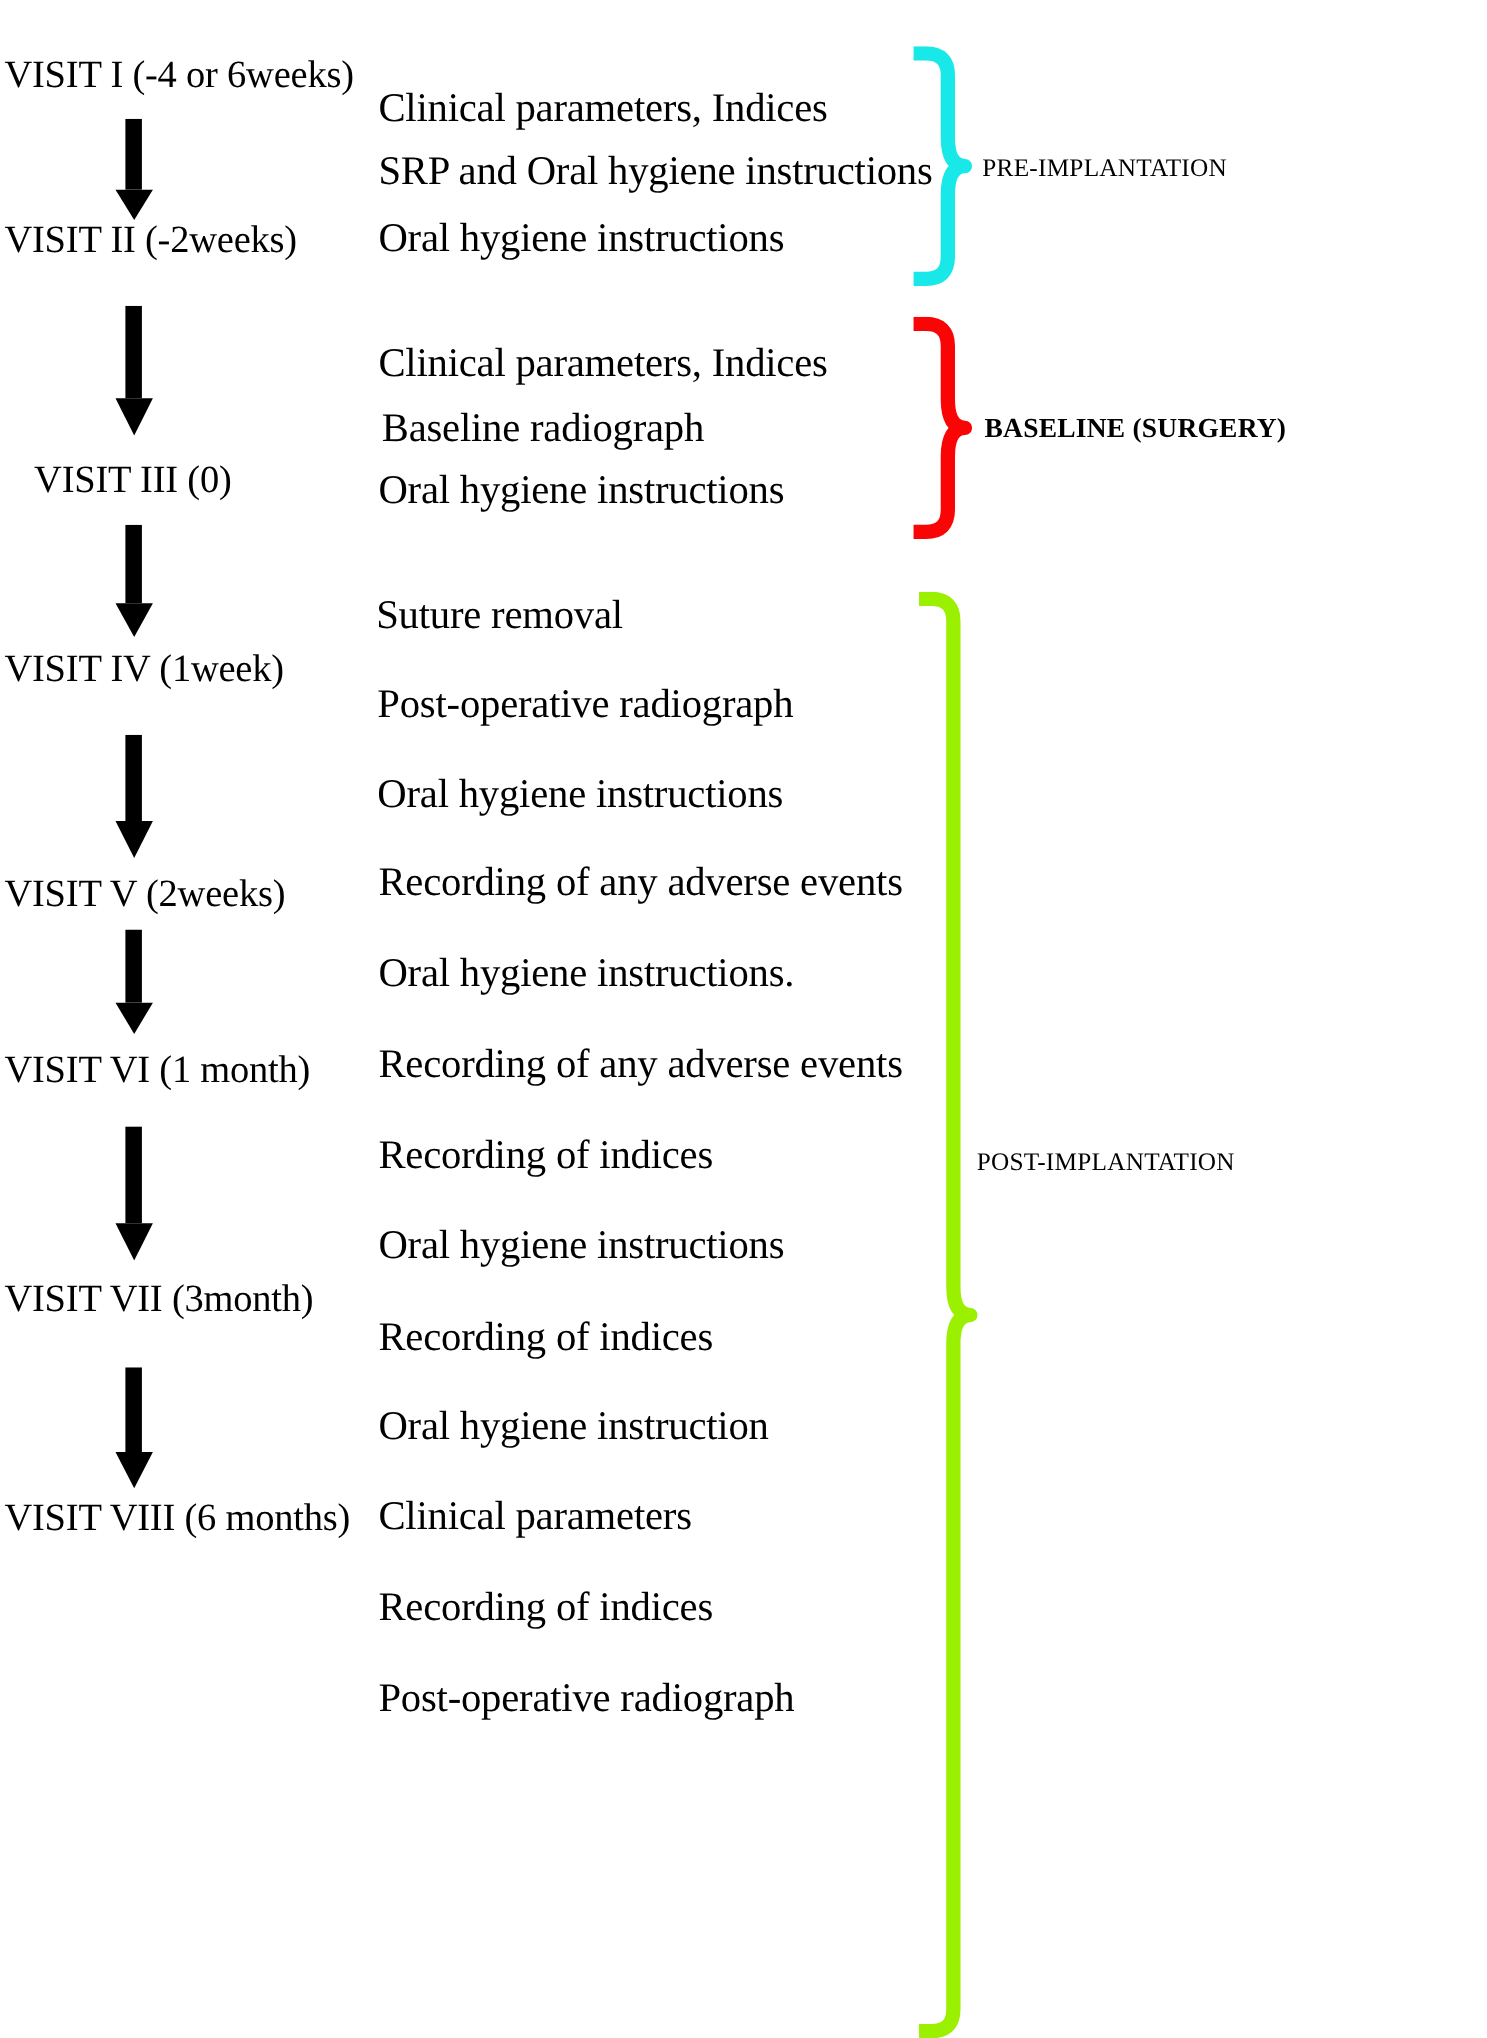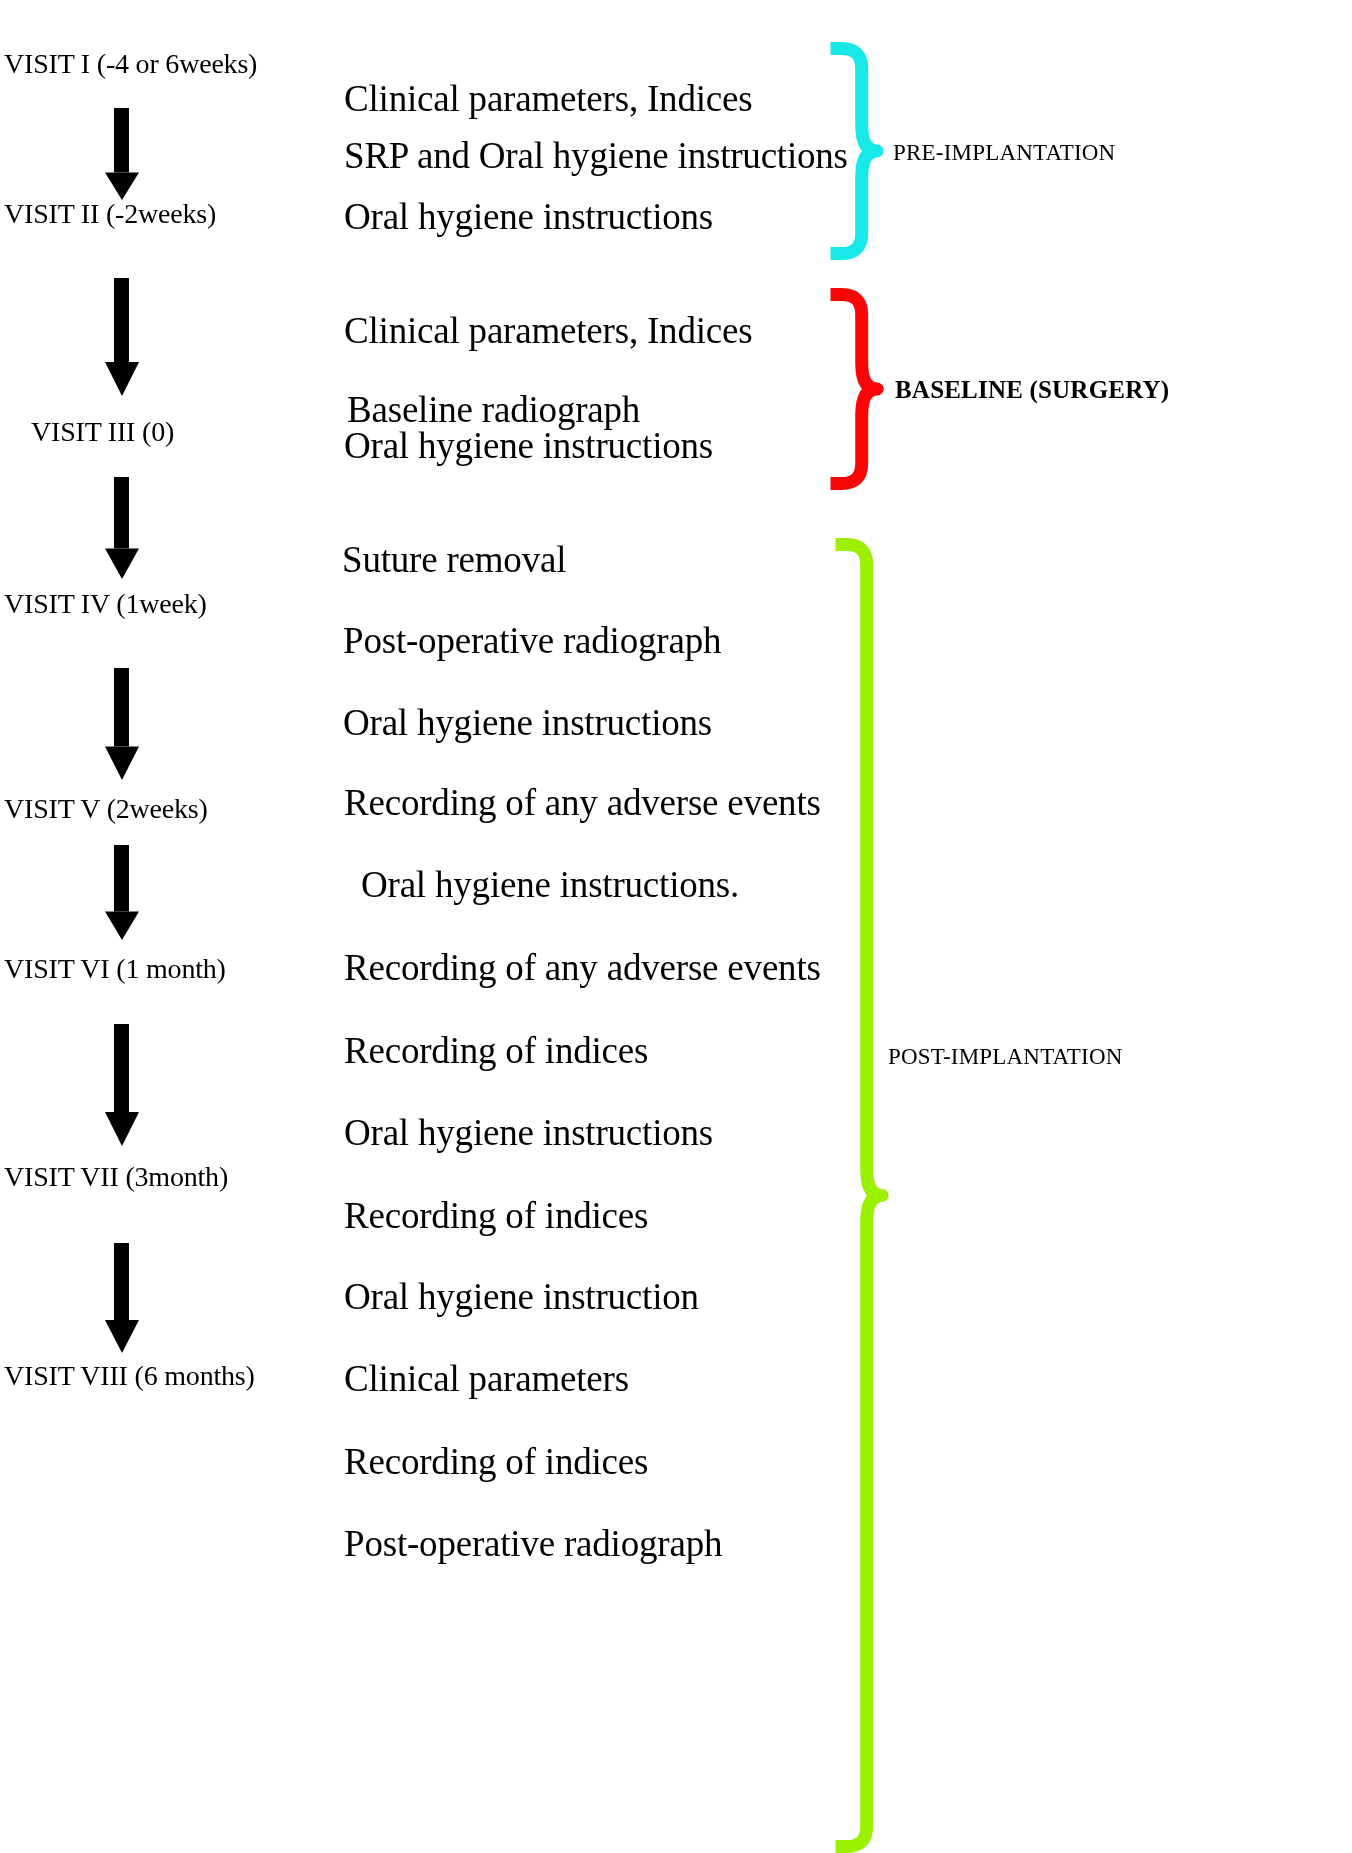--- a/index.html
+++ b/index.html
@@ -8,21 +8,21 @@
     width:1352px;
     height:1853px;
     background:#ffffff;
     font-family:"Liberation Serif","DejaVu Serif",serif;
     color:#000000;
     overflow:hidden;
   }
   .visit{
     position:absolute;
     left:4px;
-    font-size:28px;
+    font-size:35px;
     line-height:1;
     white-space:nowrap;
     letter-spacing:-0.2px;
   }
   .task{
     position:absolute;
     font-size:37px;
     line-height:1;
     white-space:nowrap;
     letter-spacing:-0.2px;
@@ -88,27 +88,27 @@
           <rect x="22" y="0" width="15" height="77" fill="#000"></rect>
           <polygon points="13,77 47,77 30,110" fill="#000"></polygon>
         </svg></div>
     </div>
 
   <div id="tasks-layer">
       <div class="task" style="top: 80px; left: 344px;">Clinical parameters, Indices</div>
       <div class="task" style="top: 137px; left: 344px; text-align: right;">SRP and Oral hygiene instructions</div>
       <div class="task" style="top: 198px; left: 344px;">Oral hygiene instructions</div>
       <div class="task" style="top: 312px; left: 344px;">Clinical parameters, Indices</div>
-      <div class="task" style="top: 391px; left: 347px; text-align: right;">Baseline radiograph</div>
+      <div class="task" style="top: 371px; left: 347px; text-align: right;">Baseline radiograph</div>
       <div class="task" style="top: 427px; left: 344px;">Oral hygiene instructions</div>
       <div class="task" style="top: 541px; left: 342px;">Suture removal</div>
       <div class="task" style="top: 622px; left: 343px;">Post-operative radiograph</div>
       <div class="task" style="top: 704px; left: 343px;">Oral hygiene instructions</div>
       <div class="task" style="top: 784px; left: 344px;">Recording of any adverse events</div>
-      <div class="task" style="top: 866px; left: 361px;">Oral hygiene instructions.</div>
+      <div class="task" style="top: 866px; left: 344px;">Oral hygiene instructions.</div>
       <div class="task" style="top: 949px; left: 344px;">Recording of any adverse events</div>
       <div class="task" style="top: 1032px; left: 344px;">Recording of indices</div>
       <div class="task" style="top: 1114px; left: 344px;">Oral hygiene instructions</div>
       <div class="task" style="top: 1197px; left: 344px;">Recording of indices</div>
       <div class="task" style="top: 1278px; left: 344px;">Oral hygiene instruction</div>
       <div class="task" style="top: 1360px; left: 344px;">Clinical parameters</div>
       <div class="task" style="top: 1443px; left: 344px;">Recording of indices</div>
       <div class="task" style="top: 1525px; left: 344px; text-align: center;">Post-operative radiograph</div>
     </div>
 

